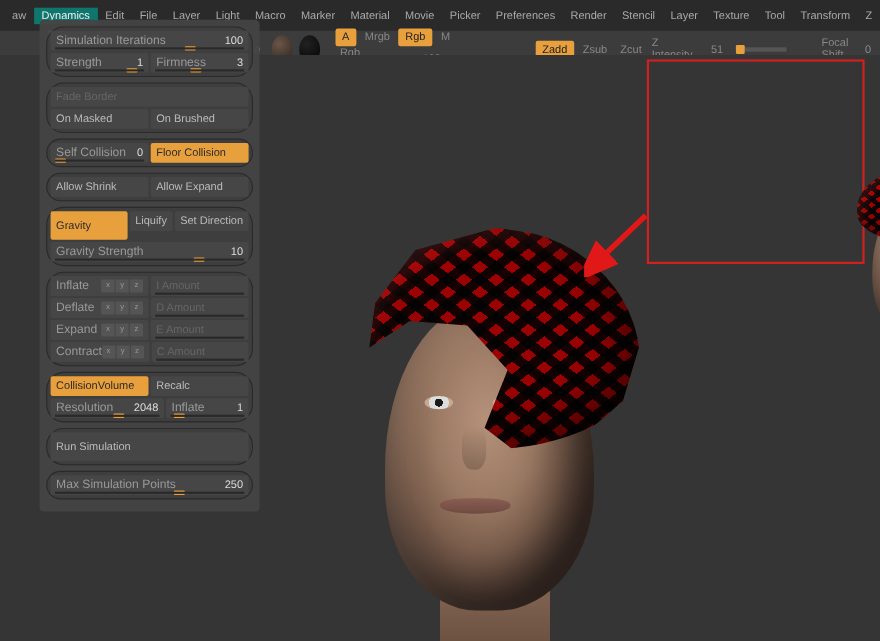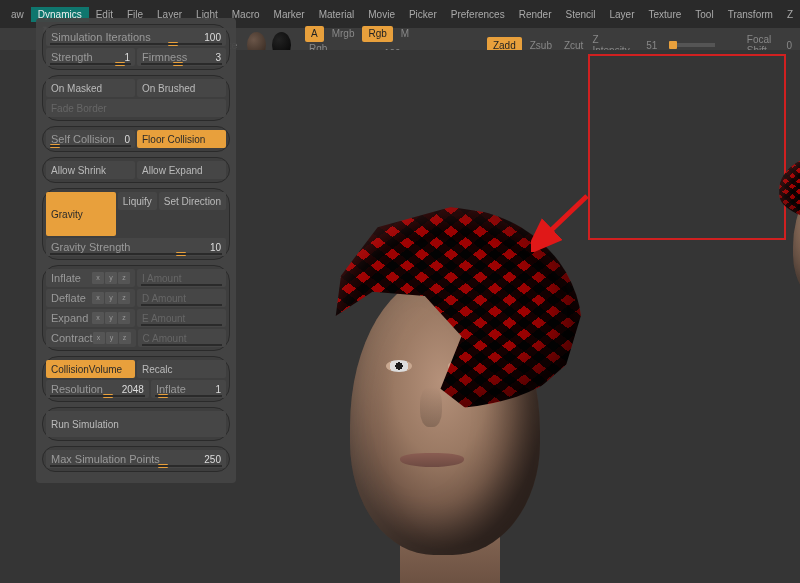--- a/index.html
+++ b/index.html
@@ -15,21 +15,21 @@
 .slider-sm::after{content:"";position:absolute;width:8px;height:8px;background:#e8a03c;top:-2px;border-radius:1px}
 .sphere{width:26px;height:26px;border-radius:50%;background:radial-gradient(circle at 35% 30%,#6a5548,#2a1f18)}
 .sphere.dark{background:radial-gradient(circle at 35% 30%,#222,#000)}
 .panel{position:absolute;left:36px;top:18px;width:200px;background:rgba(68,68,68,0.94);border-radius:4px;padding:6px;z-index:10}
 .panel-group{background:#3e3e3e;border:1px solid #2a2a2a;border-radius:16px;margin-bottom:5px;padding:3px}
 .row{display:flex;gap:2px;margin-bottom:2px}
 .row:last-child{margin-bottom:0}
 .cell{flex:1;background:#464646;border-radius:2px;padding:3px 5px;font-size:10px;color:#bbb;position:relative;height:18px;display:flex;align-items:center;white-space:nowrap}
 .cell.orange{background:#e8a03c;color:#2a2a2a;font-weight:500}
 .cell.dim{color:#666}
-.cell.tall{height:44px}
+.cell.tall{height:26px}
 .cell .val{margin-left:auto;color:#ddd;font-size:10px}
 .cell.slider::after{content:"";position:absolute;bottom:1px;left:4px;right:4px;height:2px;background:#2a2a2a}
 .cell.slider .thumb{position:absolute;bottom:0;width:10px;height:4px;background:#e8a03c;border-radius:1px}
 .xyz{display:flex;gap:1px;margin-left:auto}
 .xyz span{width:12px;height:12px;background:#555;font-size:7px;text-align:center;line-height:12px;border-radius:1px}
 .viewport{position:absolute;left:0;top:50px;right:0;bottom:0;background:#353535}
 .head{position:absolute;left:290px;top:175px;width:310px;height:400px}
 .face{position:absolute;left:60px;top:50px;width:190px;height:280px;background:radial-gradient(ellipse 55% 60% at 48% 38%,#b5917a,#9a7963 45%,#7a5d4c 72%,#4a3830);border-radius:48% 52% 46% 44%/54% 56% 40% 40%;box-shadow:inset -24px -18px 40px rgba(0,0,0,0.45),inset 14px 10px 26px rgba(255,230,200,0.12)}
 .neck{position:absolute;left:110px;top:290px;width:100px;height:100px;background:linear-gradient(180deg,#8a6b58,#5f4638);border-radius:20px 20px 30px 30px}
 .eye{position:absolute;width:26px;height:12px;background:radial-gradient(circle at 50% 50%,#1a1a1a 25%,#ddd 26% 62%,#c9a890 63%);border-radius:50%;top:135px}
@@ -126,26 +126,26 @@
         </div>
       <div class="cell slider">
           <span>Firmness</span>
           <span class="val">3</span>
           <span class="thumb" style="left:40%"></span>
         </div>
     </div>
   </div>
   <div class="panel-group">
     <div class="row">
+        <div class="cell dim">Fade Border</div>
+      </div>
+    <div class="row">
       <div class="cell">On Masked</div>
       <div class="cell">On Brushed</div>
     </div>
-    <div class="row">
-        <div class="cell dim">Fade Border</div>
-      </div>
   </div>
   <div class="panel-group">
     <div class="row">
       <div class="cell slider">
           <span>Self Collision</span>
           <span class="val">0</span>
           <span class="thumb" style="left:4%"></span>
         </div>
       <div class="cell orange">Floor Collision</div>
     </div>

